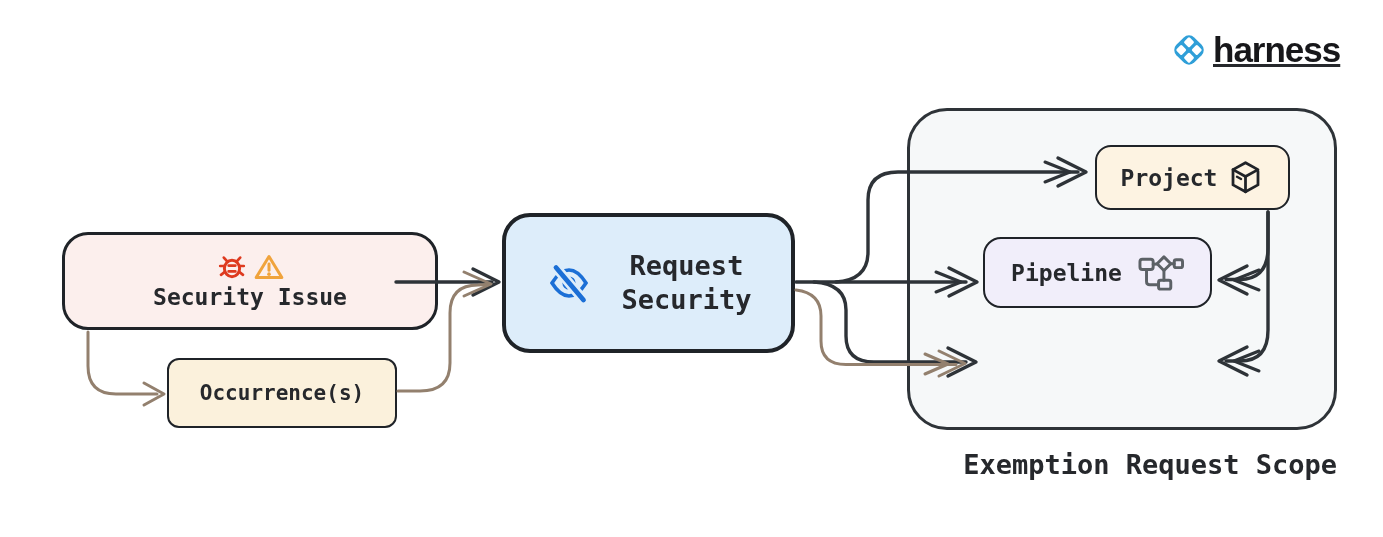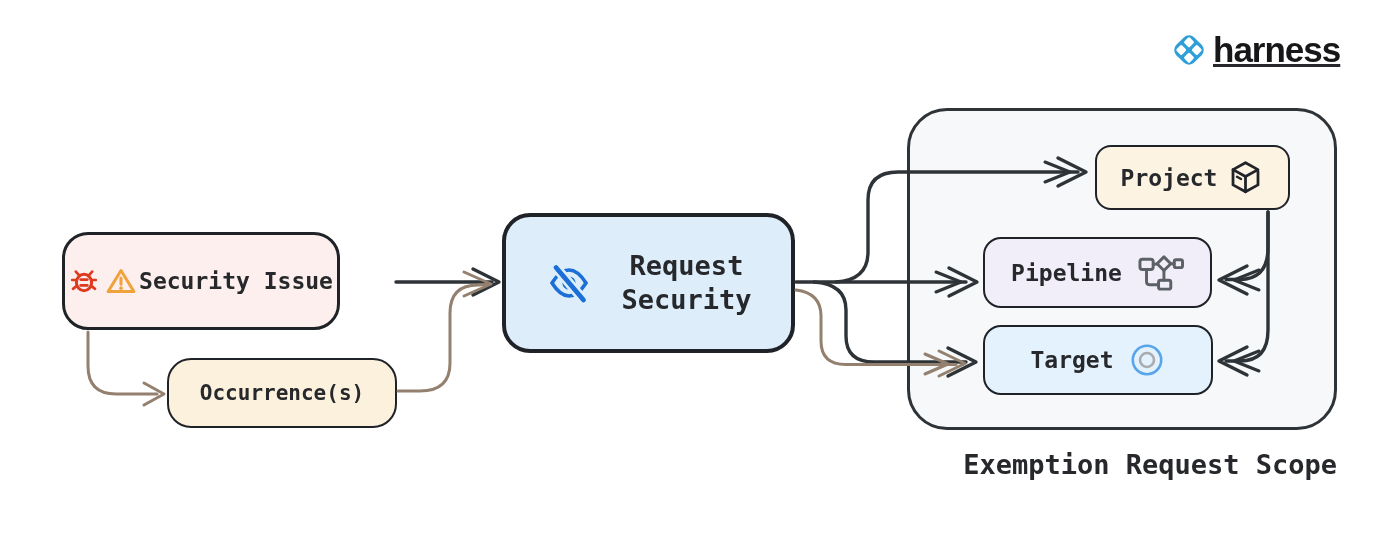--- a/index.html
+++ b/index.html
@@ -8,26 +8,26 @@
     --project-fill:#FDF3E2; --pipeline-fill:#F1EEFA; --target-fill:#E4F2FD;
     --scope-fill:#F6F8F9; --text:#26282C; --bug-red:#DE3A1F; --warning-orange:#F0A33C;
     --eye-blue:#1B6FD6; --pipeline-icon-gray:#5C6166; --target-icon-blue:#58A5EA;
     --target-icon-gray:#A8ACB1; --harness-blue:#2F9FD8; --harness-text:#17171A;
   }
   html,body{margin:0;padding:0;background:#fff;}
   .stage{position:relative;width:1383px;height:537px;background:#fff;overflow:hidden;
          font-family:"DejaVu Sans Mono","Liberation Mono",monospace;color:var(--text);}
   .node{position:absolute;box-sizing:border-box;display:flex;align-items:center;
         justify-content:center;background:#fff;z-index:2;font-weight:700;}
-  #security{left:62px;top:232px;width:278px;height:98px;background:var(--security-fill);
-            border:3.5px solid var(--node-border);border-radius:26px;gap:3px;
+  #security{left:62px;top:232px;width:376px;height:98px;background:var(--security-fill);
+            border:3.5px solid var(--node-border);border-radius:26px;flex-direction:column;gap:3px;
             font-size:23px;}
   .icon-row{display:flex;align-items:center;gap:7px;}
   #occurrence{left:167px;top:358px;width:230px;height:70px;background:var(--occurrence-fill);
-              border:2.5px solid var(--node-border);border-radius:24px;font-size:21px;}
+              border:2.5px solid var(--node-border);border-radius:12px;font-size:21px;}
   #exemption{left:502px;top:213px;width:293px;height:140px;background:var(--exemption-fill);
              border:4px solid var(--node-border);border-radius:28px;gap:28px;font-size:27px;
              line-height:1.25;}
   #exemption .lbl{text-align:center;}
   #scope-box{position:absolute;left:907px;top:108px;width:430px;height:322px;box-sizing:border-box;
              background:var(--scope-fill);border:3.5px solid var(--edge-dark);border-radius:40px;z-index:1;}
   #project{left:1095px;top:145px;width:195px;height:65px;background:var(--project-fill);
            border:2.5px solid var(--node-border);border-radius:16px;font-size:23px;gap:10px;}
   #pipeline{left:983px;top:237px;width:229px;height:71px;background:var(--pipeline-fill);
             border:2.5px solid var(--node-border);border-radius:18px;font-size:23px;gap:16px;}
@@ -111,27 +111,20 @@
     <span class="lbl">Pipeline</span>
     <svg width="46" height="37" viewBox="0 0 47 37">
       <rect x="2" y="5" width="13.5" height="10.5" rx="2.5" class="no-f" stroke="var(--pipeline-icon-gray)" stroke-width="3"></rect>
       <path d="M26.5 2.5 L33.5 9.5 L26.5 16.5 L19.5 9.5 Z" class="no-f" stroke="var(--pipeline-icon-gray)" stroke-width="3" stroke-linejoin="round"></path>
       <rect x="37" y="5.5" width="8.5" height="8" rx="2" class="no-f" stroke="var(--pipeline-icon-gray)" stroke-width="3"></rect>
       <rect x="21" y="26.5" width="12.5" height="9" rx="2" class="no-f" stroke="var(--pipeline-icon-gray)" stroke-width="3"></rect>
       <path d="M15.5 10 L19.5 9.8 M33.5 9.5 H37 M26.5 16.5 V26.5 M8.7 15.5 V27.6 Q8.7 31 12.2 31 H21" class="no-f" stroke="var(--pipeline-icon-gray)" stroke-width="3" stroke-linecap="round"></path>
     </svg>
   </div>
 
-  <div id="target" class="node">
-    <span class="lbl">Target</span>
-    <svg width="38" height="38" viewBox="0 0 38 38">
-      <circle cx="19" cy="19" r="14.2" class="no-f" stroke="var(--target-icon-blue)" stroke-width="2.6"></circle>
-      <circle cx="19" cy="19" r="7" class="no-f" stroke="var(--target-icon-gray)" stroke-width="2.6"></circle>
-    </svg>
-  </div>
 
   <svg id="edges" width="1383" height="537" viewBox="0 0 1383 537">
     <g>
       <path class="ed" d="M396 282 H492"></path>
       <polyline class="ed" points="473,269 499,282 473,295"></polyline>
     </g>
     <g>
       <path class="eb" d="M398 391 H420 Q450 391 450 363 L450 313 Q450 285 478 285 L487 284.5"></path>
       <polyline class="eb" points="464,272 491,284 464,296"></polyline>
     </g>

